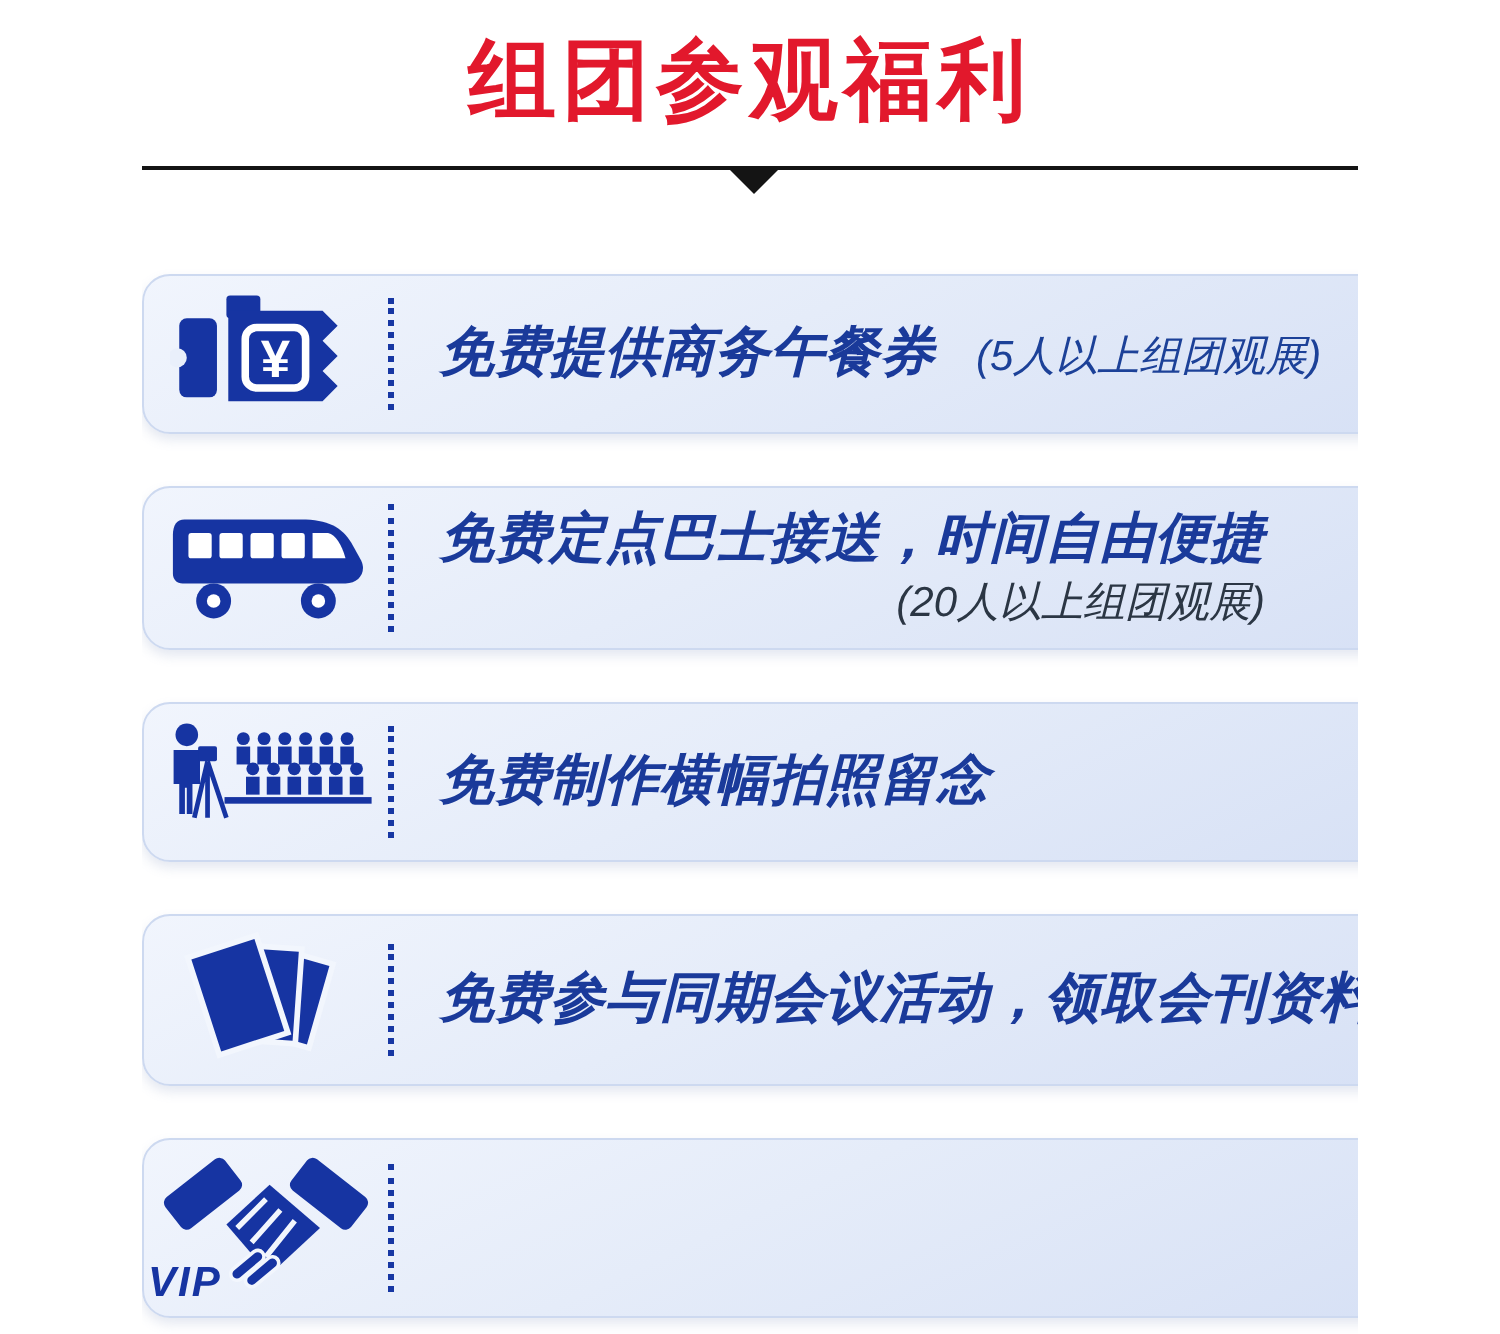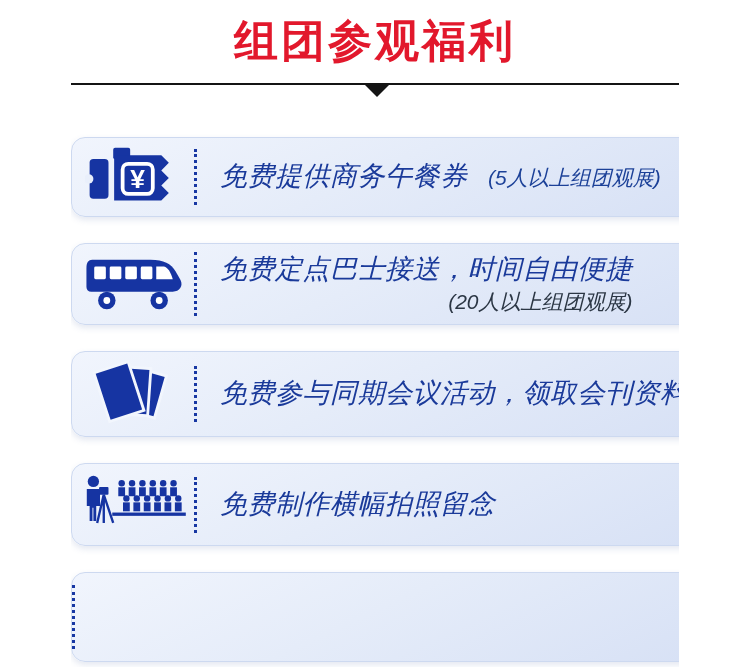--- a/index.html
+++ b/index.html
@@ -44,21 +44,21 @@
     width:122px;flex:0 0 122px;display:flex;align-items:center;justify-content:center;
     position:relative;
   }
   .vdiv{
     align-self:center;height:56px;width:0;
     border-left:3px dotted #1737a3;
   }
   .card:nth-child(2) .vdiv, .card:nth-child(5) .vdiv{height:64px;}
   .text{padding-left:23px;line-height:1.25;}
   .benefit-title{
-    font-size:27px;font-weight:400;font-style:italic;
+    font-size:27px;font-weight:700;font-style:italic;
     color:#1a3a9a;letter-spacing:0.5px;
   }
   .note-inline{
     font-size:21px;font-weight:400;font-style:italic;color:#1c4198;margin-left:16px;
   }
   .note-block{
     display:block;font-size:21px;font-weight:400;font-style:italic;
     color:#2b3644;margin-top:3px;text-align:right;
   }
   .vip-label{
@@ -115,40 +115,20 @@
       </div>
       <div class="vdiv"></div>
       <div class="text">
         <span class="benefit-title">免费定点巴士接送，时间自由便捷</span>
         <span class="note-block">(20人以上组团观展)</span>
       </div>
     </div>
 
     <div class="card">
       <div class="icon-box">
-        <svg width="86" height="72" viewBox="0 0 86 76">
-          <g transform="rotate(16 50 38)">
-              <rect class="b" x="44" y="12" width="28" height="46" stroke="#f2f6fd" stroke-width="3"></rect>
-            </g>
-          <g transform="rotate(4 44 38)">
-              <rect class="b" x="30" y="10" width="30" height="50" stroke="#f2f6fd" stroke-width="3"></rect>
-            </g>
-          <g transform="rotate(-18 30 38)">
-              <rect class="b" x="10" y="8" width="38" height="54" stroke="#f2f6fd" stroke-width="3"></rect>
-            </g>
-        </svg>
-      </div>
-      <div class="vdiv"></div>
-      <div class="text">
-        <span class="benefit-title">免费参与同期会议活动，领取会刊资料</span>
-      </div>
-    </div>
-
-    <div class="card">
-      <div class="icon-box">
         <svg width="116" height="66" viewBox="0 0 116 70">
           <defs>
             <g id="person">
                 <circle class="b" cx="0" cy="0" r="3.4"></circle>
                 <path class="b" d="M-3.6 4.2 h7.2 v9.5 h-7.2 Z"></path>
               </g>
           </defs>
           <circle class="b" cx="16" cy="10" r="6"></circle>
           <path class="b" d="M9 18 h14 v18 h-4 v16 h-3 v-14 h-1 v14 h-3 v-16 h-3 Z"></path>
           <rect class="b" x="22" y="16" width="10" height="8" rx="1"></rect>
@@ -168,17 +148,50 @@
           <rect class="b" x="36" y="43" width="78" height="3.5"></rect>
         </svg>
       </div>
       <div class="vdiv"></div>
       <div class="text">
         <span class="benefit-title">免费制作横幅拍照留念</span>
       </div>
     </div>
 
     <div class="card">
+      <div class="icon-box">
+        <svg width="86" height="72" viewBox="0 0 86 76">
+          <g transform="rotate(16 50 38)">
+              <rect class="b" x="44" y="12" width="28" height="46" stroke="#f2f6fd" stroke-width="3"></rect>
+            </g>
+          <g transform="rotate(4 44 38)">
+              <rect class="b" x="30" y="10" width="30" height="50" stroke="#f2f6fd" stroke-width="3"></rect>
+            </g>
+          <g transform="rotate(-18 30 38)">
+              <rect class="b" x="10" y="8" width="38" height="54" stroke="#f2f6fd" stroke-width="3"></rect>
+            </g>
+        </svg>
+      </div>
+      <div class="vdiv"></div>
+      <div class="text">
+        <span class="benefit-title">免费参与同期会议活动，领取会刊资料</span>
+      </div>
+    </div>
+
+    <div class="card">
+      <div class="icon-box">
+        <svg width="116" height="72" viewBox="0 0 120 80">
+          <rect class="b" x="4" y="10" width="42" height="22" rx="4" transform="rotate(-38 25 21)"></rect>
+          <rect class="b" x="74" y="10" width="42" height="22" rx="4" transform="rotate(38 95 21)"></rect>
+          <polygon class="b" points="38,38 62,16 90,40 62,66"></polygon>
+          <path d="M60 24 L44 40 M68 30 L52 48 M76 36 L60 56" stroke="#f2f6fd" stroke-width="3" fill="none"></path>
+          <g transform="rotate(-40 52 62)">
+            <rect class="b" x="40" y="56" width="22" height="7" rx="3.5" stroke="#f2f6fd" stroke-width="2"></rect>
+            <rect class="b" x="44" y="64" width="22" height="7" rx="3.5" stroke="#f2f6fd" stroke-width="2"></rect>
+          </g>
+        </svg>
+        <span class="vip-label">VIP</span>
+      </div>
       <div class="vdiv"></div>
     </div>
 
   </div>
 </div>
 
 </body></html>

